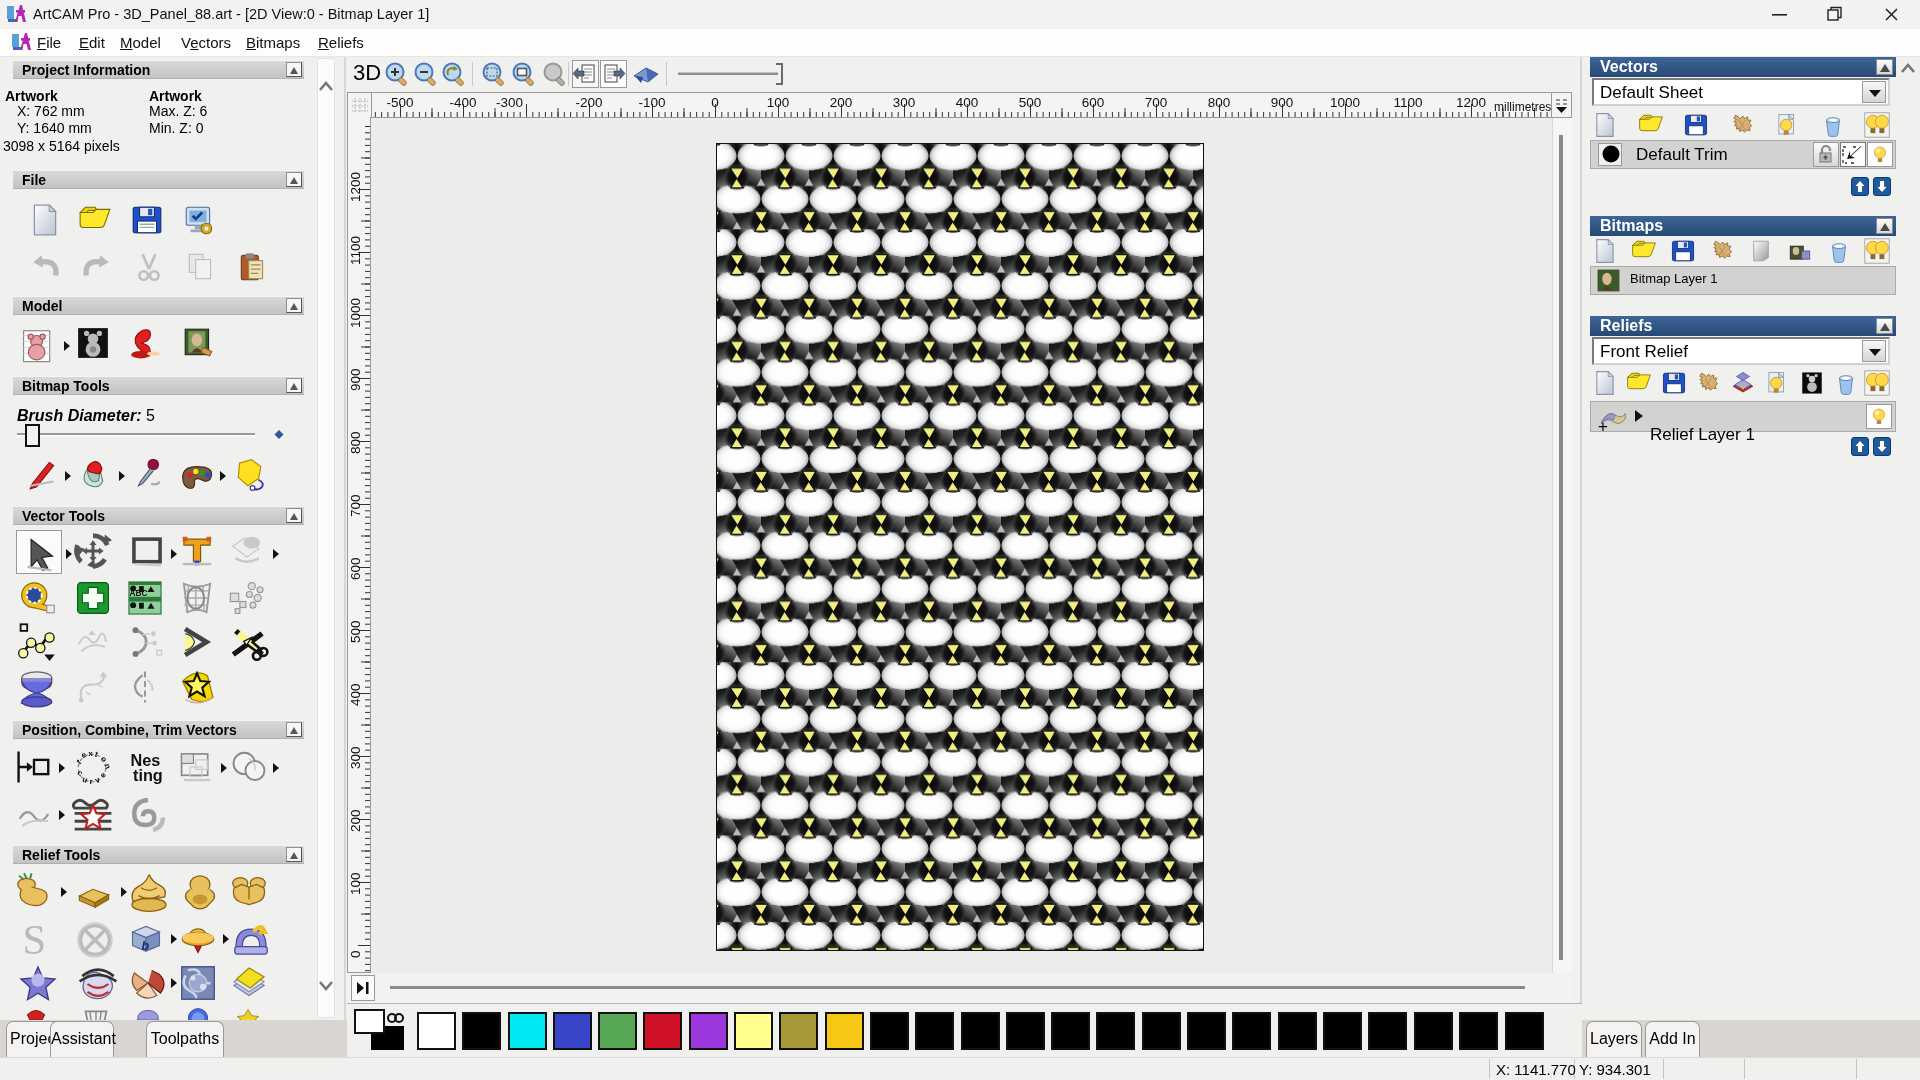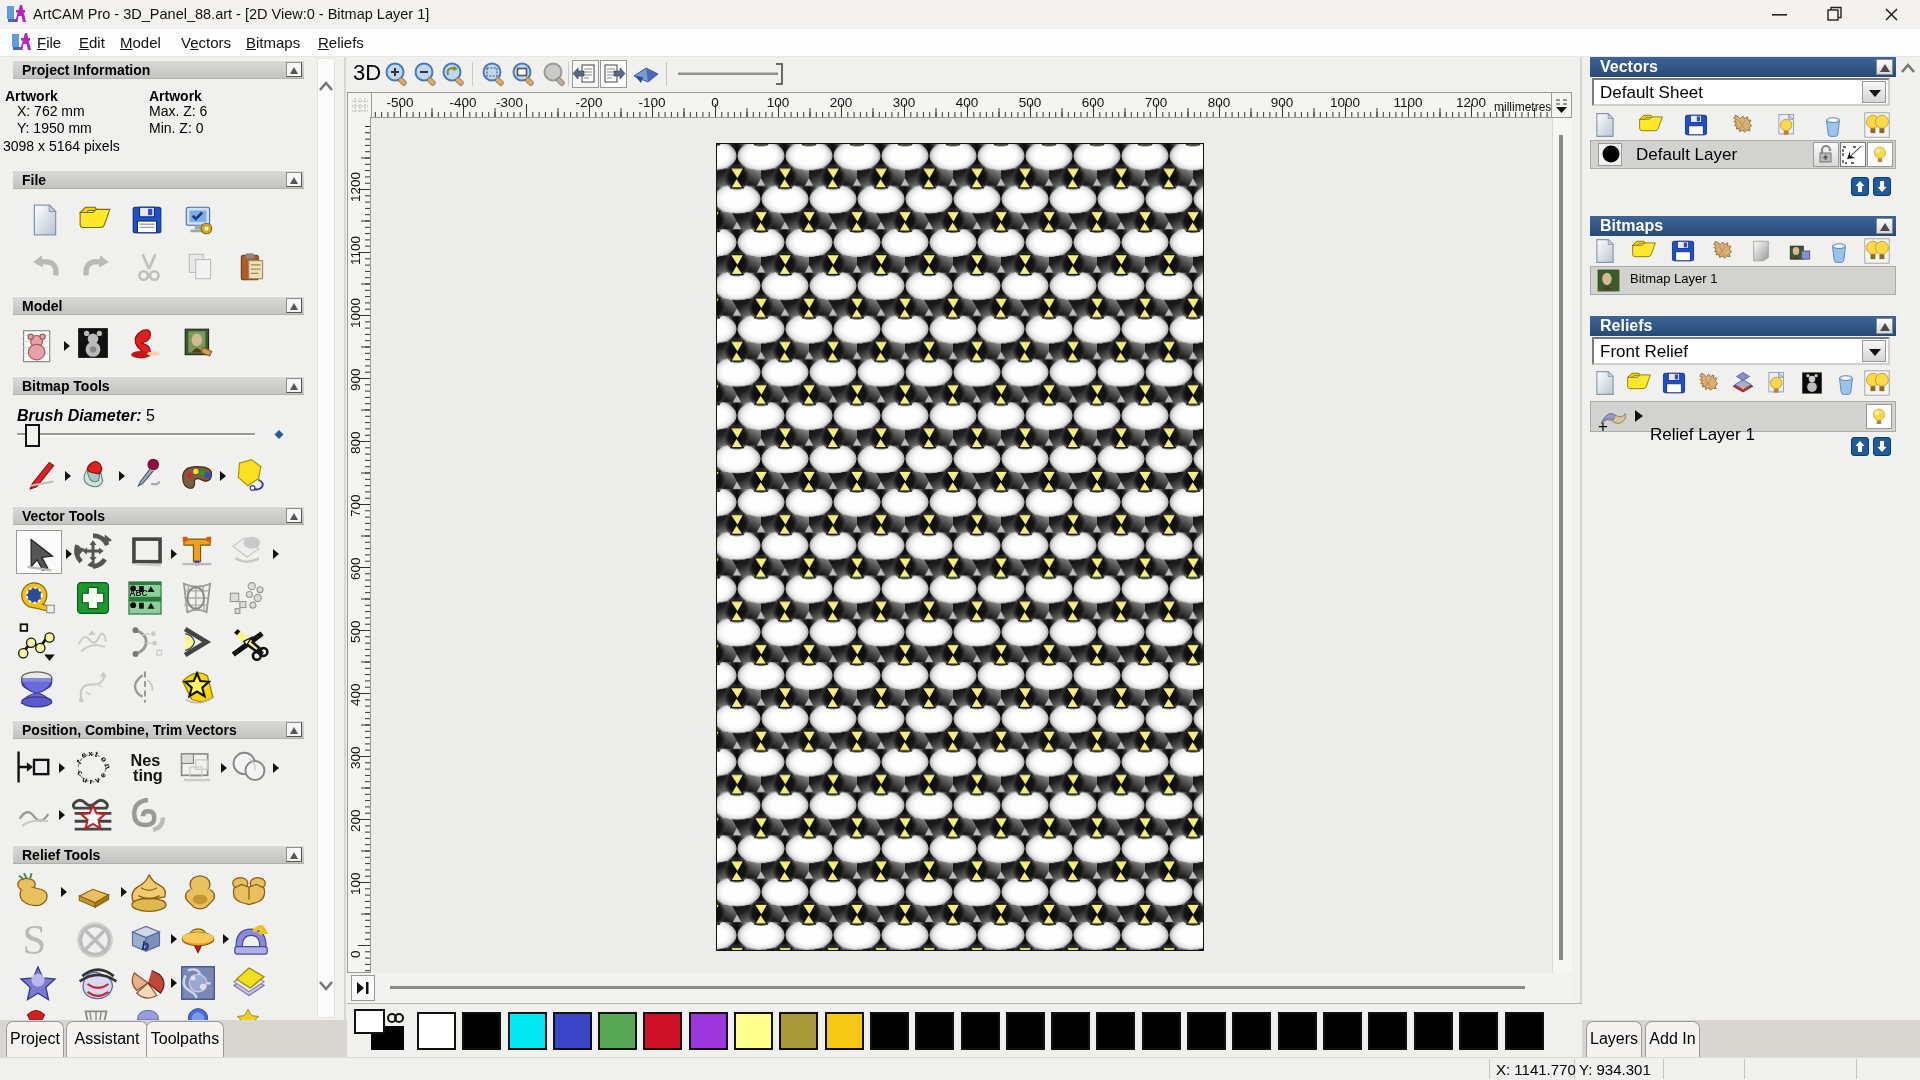--- a/index.html
+++ b/index.html
@@ -142,21 +142,21 @@
   </svg>
 <svg class="a" style="left:774px;top:61px" width="12" height="26" viewBox="0 0 12 26">
     <path d="M2 2 h7 v22 h-7 v-2 h5 v-18 h-5 z" fill="#6a6a6a"></path>
   </svg>
 <div class="a" id="lpanel"></div>
 <div class="a shead" style="top:60px">Project Information<div class="a sbtn" style="right:2px;top:1px"></div></div>
 <div class="a btxt" style="left:5px;top:88px">Artwork</div>
 <div class="a btxt" style="left:149px;top:88px">Artwork</div>
 <div class="a ntxt" style="left:17px;top:103px">X: 762 mm</div>
 <div class="a ntxt" style="left:149px;top:103px">Max. Z: 6</div>
-<div class="a ntxt" style="left:17px;top:120px">Y: 1950 mm</div>
+<div class="a ntxt" style="left:17px;top:120px">Y: 1640 mm</div>
 <div class="a ntxt" style="left:149px;top:120px">Min. Z: 0</div>
 <div class="a ntxt" style="left:3px;top:138px">3098 x 5164 pixels</div>
 <div class="a shead" style="top:170px">File<div class="a sbtn" style="right:2px;top:1px"></div></div>
 <div class="a shead" style="top:296px">Model<div class="a sbtn" style="right:2px;top:1px"></div></div>
 <div class="a shead" style="top:376px">Bitmap Tools<div class="a sbtn" style="right:2px;top:1px"></div></div>
 <div class="a" style="left:17px;top:407px;font-size:16px;font-weight:bold;font-style:italic">Brush Diameter:</div>
 <div class="a" style="left:146px;top:407px;font-size:16px">5</div>
 <svg class="a" style="left:17px;top:424px" width="270" height="24">
     <rect x="0" y="9" width="238" height="2" fill="#999"></rect>
     <rect x="0" y="11" width="238" height="1.4" fill="#fff"></rect>
@@ -1228,21 +1228,21 @@
 <div class="a sw" style="left:1187px;background:#000000"></div>
 <div class="a sw" style="left:1232px;background:#000000"></div>
 <div class="a sw" style="left:1278px;background:#000000"></div>
 <div class="a sw" style="left:1323px;background:#000000"></div>
 <div class="a sw" style="left:1368px;background:#000000"></div>
 <div class="a sw" style="left:1414px;background:#000000"></div>
 <div class="a sw" style="left:1459px;background:#000000"></div>
 <div class="a sw" style="left:1505px;background:#000"></div>
 <div class="a tabstrip" style="left:0;width:347px"></div>
 <div class="a tab" style="left:6px;width:58px">Project</div>
-<div class="a tab" style="left:66px;width:82px">Assistant</div>
+<div class="a tab" style="left:50px;width:64px">Assistant</div>
 <div class="a tab" style="left:146px;width:78px">Toolpaths</div>
 <div class="a tabstrip" style="left:1582px;width:338px"></div>
 <div class="a tab" style="left:1586px;width:56px">Layers</div>
 <div class="a tab" style="left:1645px;width:55px">Add In</div>
 <div class="a" id="statusbar"></div>
 <div class="a scell" style="left:1489px"></div>
 <div class="a scell" style="left:1574px"></div>
 <div class="a scell" style="left:1663px"></div>
 <div class="a scell" style="left:1744px"></div>
 <div class="a scell" style="left:1856px"></div>
@@ -1300,21 +1300,21 @@
     <circle cx="11" cy="12" r="8" fill="#ffd94a" stroke="#c8901a"></circle>
     <rect x="8" y="20" width="6" height="6" fill="#8a6a2a"></rect>
     <circle cx="22" cy="12" r="8" fill="#ffd94a" stroke="#c8901a"></circle>
     <rect x="19" y="20" width="6" height="6" fill="#8a6a2a"></rect>
   </svg>
 <div class="a lrow" style="top:140px;height:29px"></div>
 <div class="a" style="left:1598px;top:143px;width:24px;height:23px;background:#f0f0f0;border:1px solid #999"></div>
 <svg class="a" style="left:1601px;top:144px" width="20" height="20">
     <circle cx="10" cy="10" r="8.5" fill="#000"></circle>
   </svg>
-<div class="a" style="left:1636px;top:145px;font-size:17px">Default Layer</div>
+<div class="a" style="left:1636px;top:145px;font-size:17px">Default Trim</div>
 <div class="a" style="left:1813px;top:142px;width:26px;height:25px;background:linear-gradient(180deg,#fafafa,#d8d8d8);border:1px solid #999"></div>
 <svg class="a" style="left:1816px;top:144px" width="20" height="21" viewBox="0 0 20 21">
     <path d="M6 9 v-3 a4 4 0 0 1 8 0 v1" fill="none" stroke="#888" stroke-width="2.2"></path>
     <rect x="4" y="9" width="11" height="9" fill="#b9b9b9" stroke="#777"></rect>
     <path d="M9.5 16 v-4 l-2 2 m2 -2 l2 2" stroke="#555" stroke-width="1.4" fill="none"></path>
   </svg>
 <div class="a" style="left:1840px;top:142px;width:26px;height:25px;background:#fdfdfd;border:1px solid #777"></div>
 <svg class="a" style="left:1842px;top:144px" width="22" height="21" viewBox="0 0 22 21">
     <path d="M1 8 v-5 h5 M11 3 h4 M1 9 v4 M1 16 v3 h4 M9 19 h4" stroke="#333" stroke-width="1.3" fill="none" stroke-dasharray="3 2"></path>
     <path d="M19 2 L8 12 l0 -5 l-3 8 8 -1 -4 -2 10 -9 z" fill="#111"></path>

